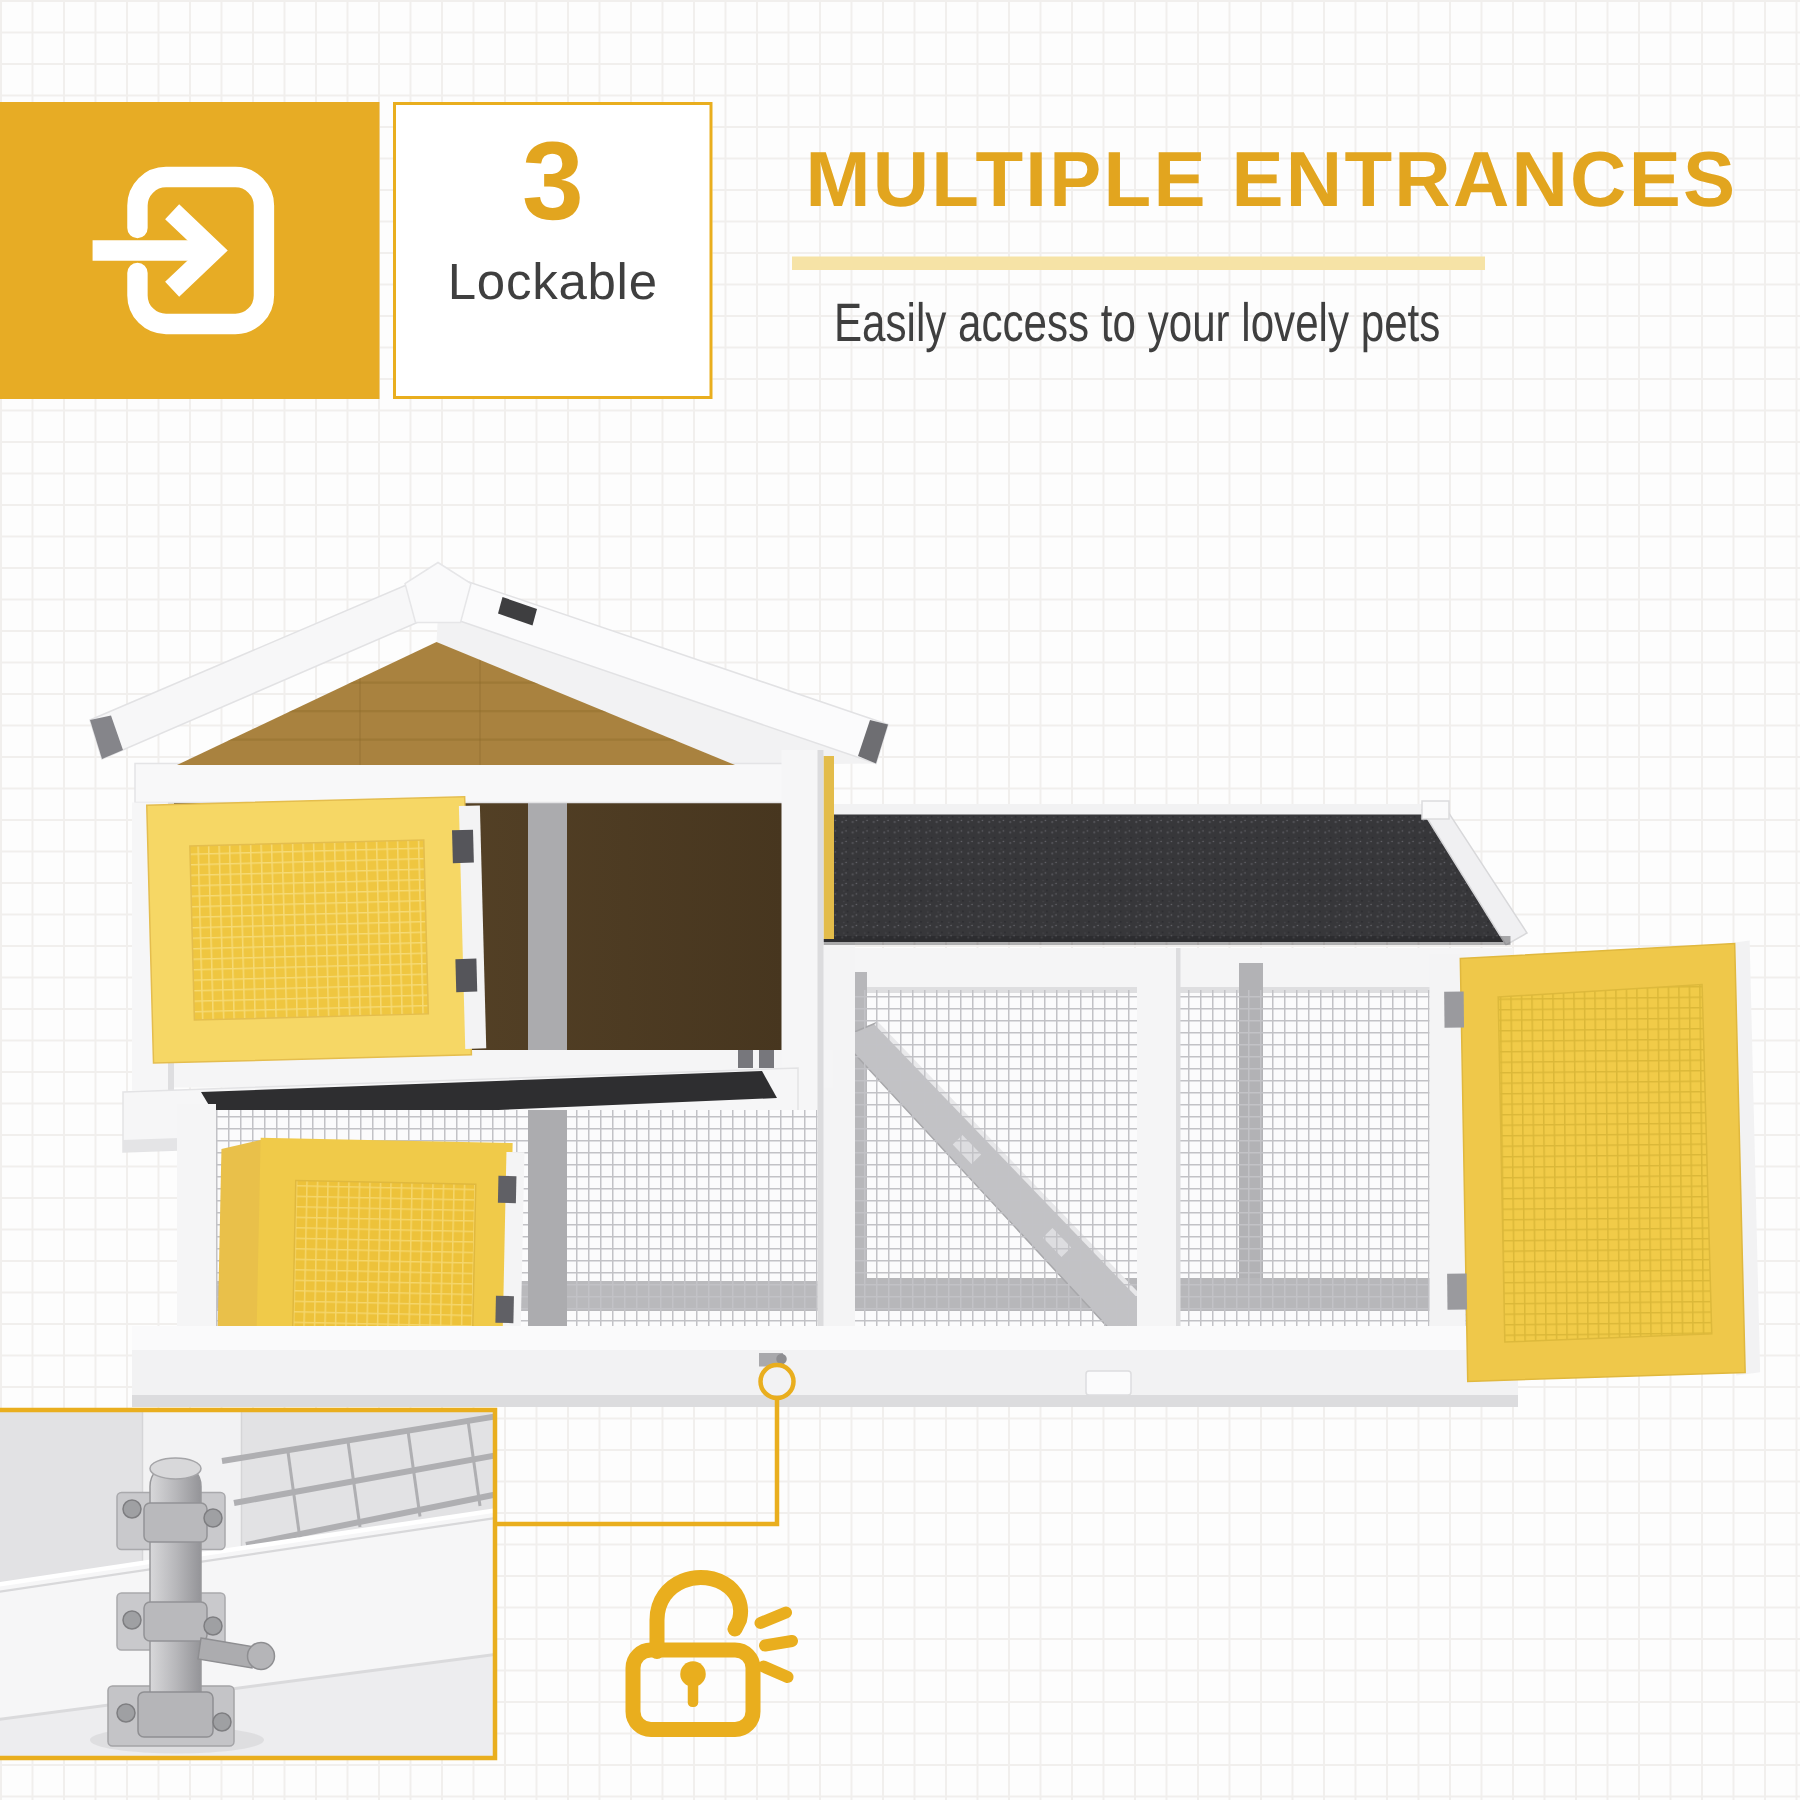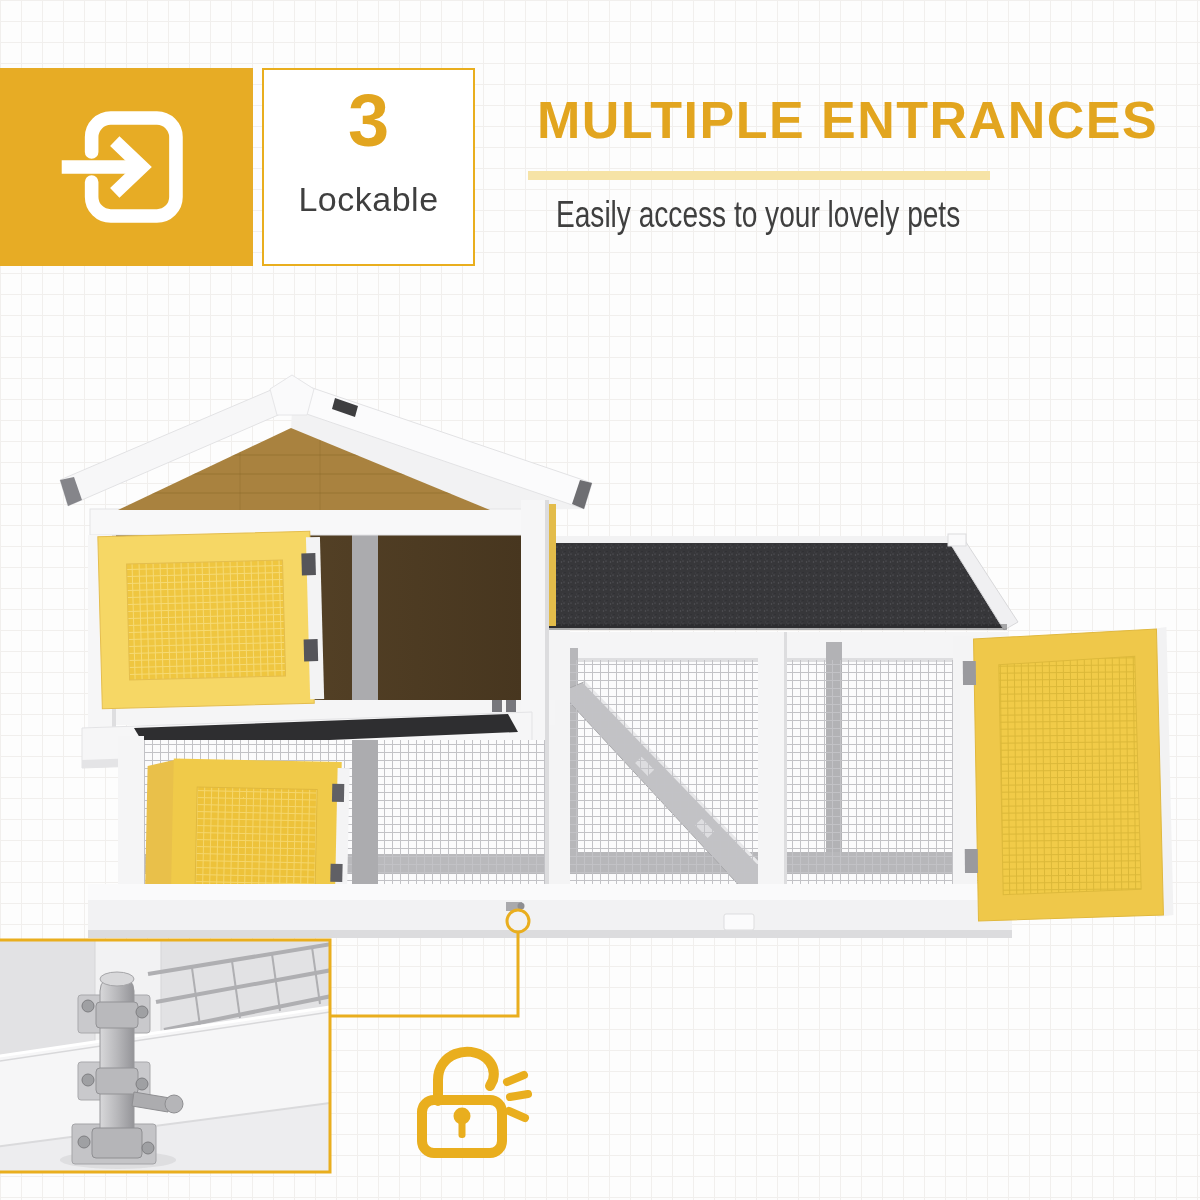--- a/index.html
+++ b/index.html
@@ -16,21 +16,21 @@
     position:absolute;left:0;top:68px;width:253px;height:198px;
     background:var(--badge-yellow,#E7AC25);
     display:flex;align-items:center;justify-content:center;
   }
   .badge-box{
     position:absolute;left:262px;top:68px;width:213px;height:198px;
     background:#FFFFFF;border:2px solid var(--accent-bright,#E9AE1E);
     box-sizing:border-box;display:flex;flex-direction:column;align-items:center;justify-content:flex-start;
   }
   .badge-count{font-size:74px;font-weight:bold;color:var(--accent,#E2A51F);line-height:1;margin-top:14px;}
-  .badge-label{font-size:34px;color:var(--text-dark,#3F3F3F);line-height:1.32;text-align:right;letter-spacing:.5px;margin-top:19px;}
+  .badge-label{font-size:34px;color:var(--text-dark,#3F3F3F);line-height:1.32;text-align:right;letter-spacing:.5px;margin-top:8px;}
   .badge-label span{display:block;}
   .headline-title{
     position:absolute;left:537px;top:90px;font-size:52px;font-weight:bold;
     letter-spacing:1.5px;color:var(--accent,#E2A51F);white-space:nowrap;
   }
   .headline-underline{
     position:absolute;left:528px;top:171px;width:462px;height:9px;
     background:var(--pale-underline,#F6E3A6);
   }
   .headline-subtitle{

